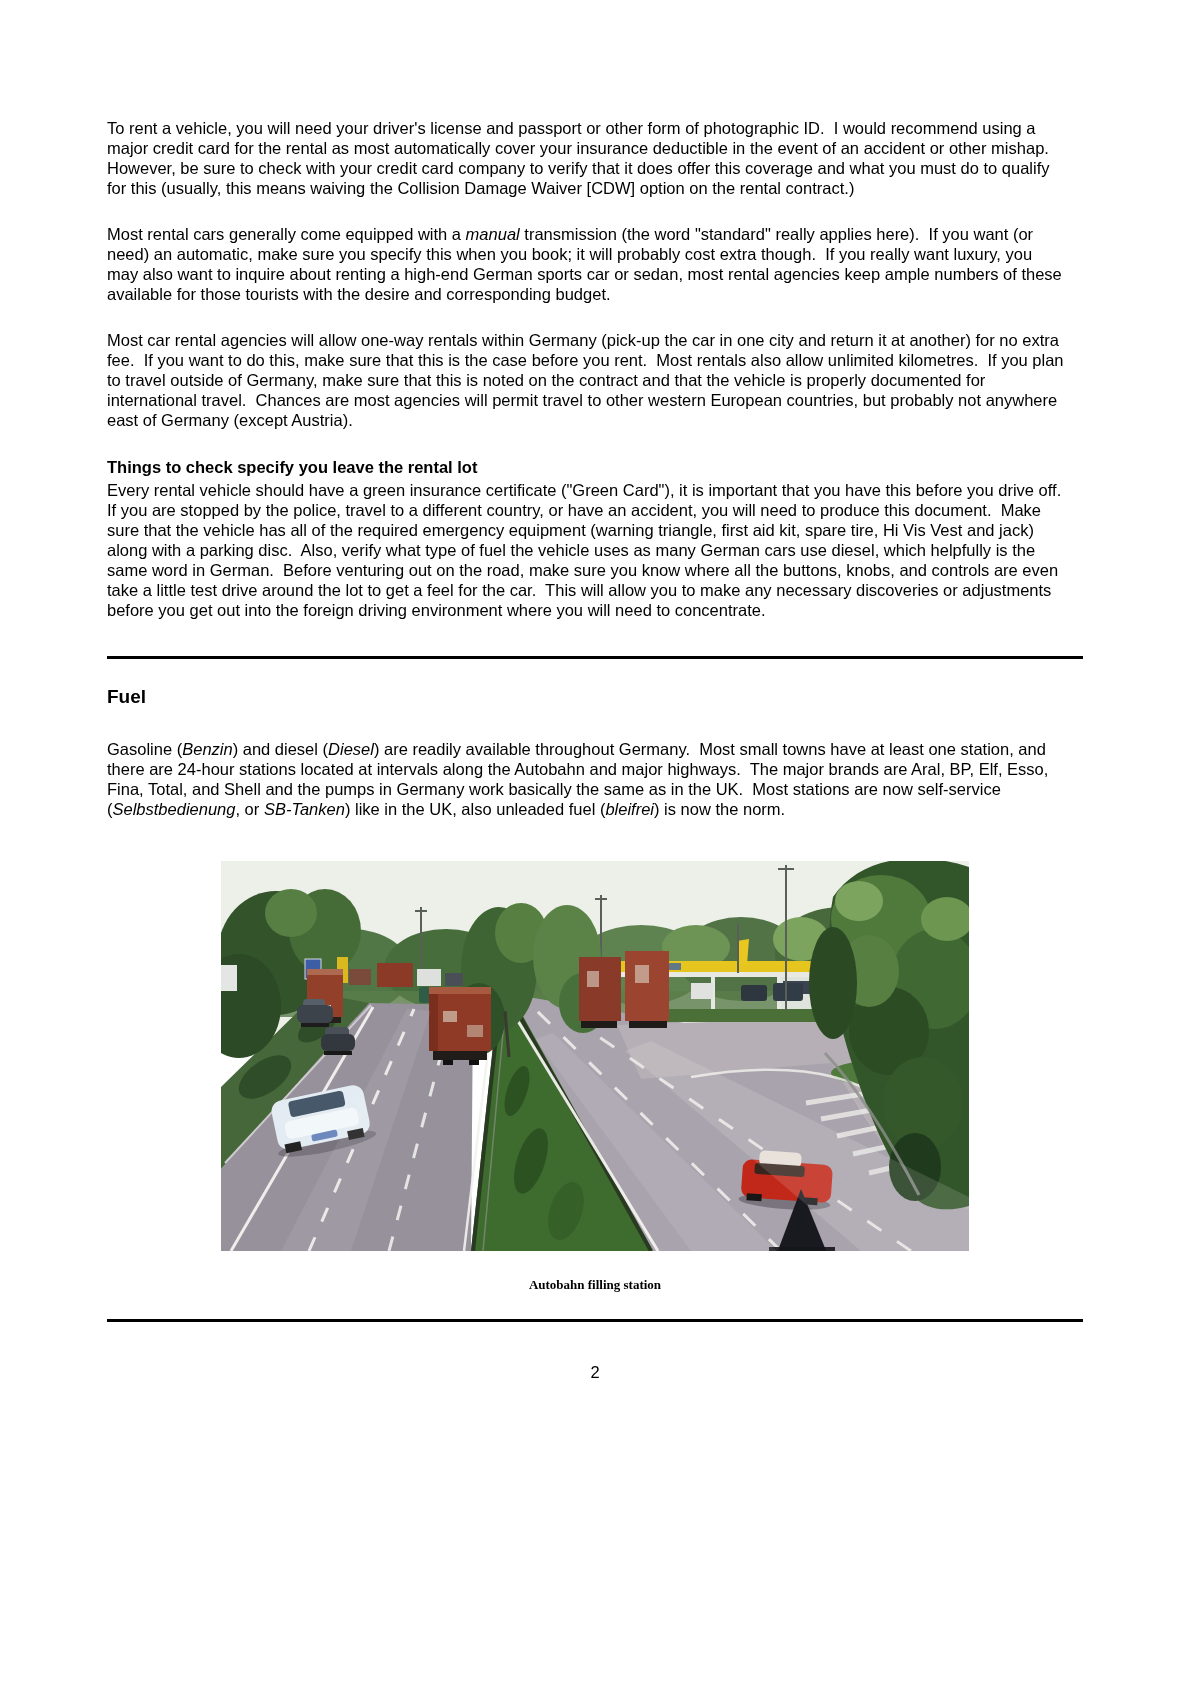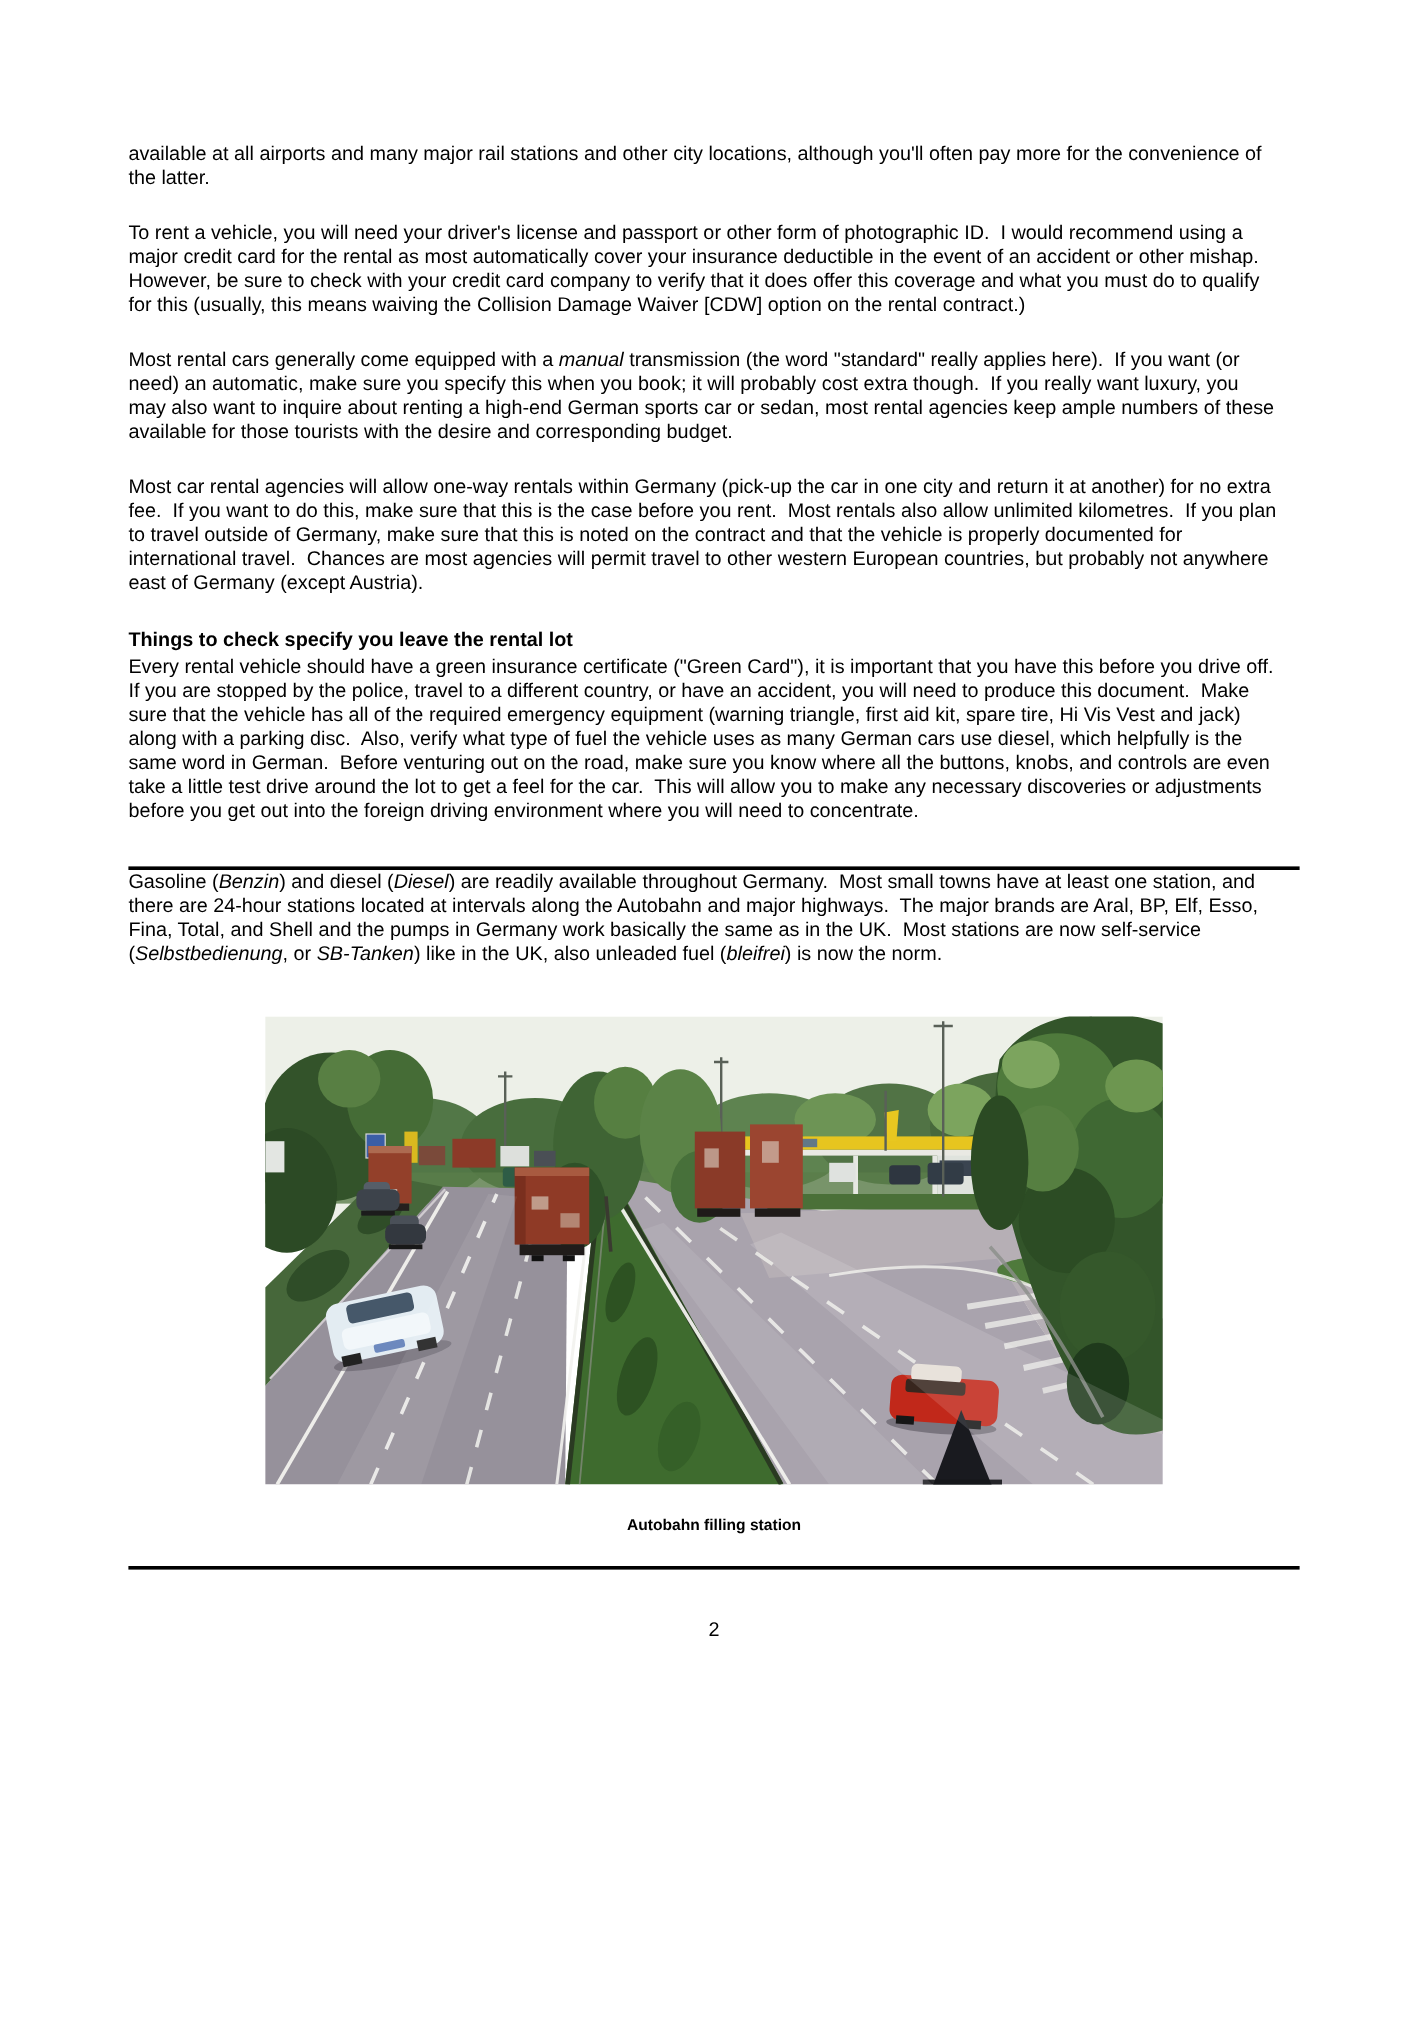--- a/index.html
+++ b/index.html
@@ -37,20 +37,21 @@
   hr.rule {
     border:none;
     border-top:3px solid #000;
     width:976px;
     margin:36px 0 0 0;
   }
   figure.photo-figure {
     margin:42px auto 0 auto;
     width:748px;
     text-align:center;
+    font-family:Liberation Serif, serif;
   }
   figure.photo-figure svg { display:block; }
   figcaption.photo-caption {
     margin-top:26px;
     font-size:13px;
     line-height:16px;
     font-weight:bold;
     text-align:center;
     color:#000;
   }
@@ -60,34 +61,34 @@
     font-size:16.5px;
     line-height:20px;
   }
 </style>
 </head>
 <body>
 
 <div class="page">
   <div class="content">
 
-    <p class="body-text"><span>available at all airports and many major rail stations and other city locations, although you'll often pay more for the convenience of the latter.</span></p>
 
     <p class="body-text"><span>To rent a vehicle, you will need your driver's license and passport or other form of photographic ID.  I would recommend using a major credit card for the rental as most automatically cover your insurance deductible in the event of an accident or other mishap.  However, be sure to check with your credit card company to verify that it does offer this coverage and what you must do to qualify for this (usually, this means waiving the Collision Damage Waiver [CDW] option on the rental contract.)</span></p>
 
     <p class="body-text"><span>Most rental cars generally come equipped with a </span><em>manual</em><span> transmission (the word "standard" really applies here).  If you want (or need) an automatic, make sure you specify this when you book; it will probably cost extra though.  If you really want luxury, you may also want to inquire about renting a high-end German sports car or sedan, most rental agencies keep ample numbers of these available for those tourists with the desire and corresponding budget.</span></p>
 
     <p class="body-text"><span>Most car rental agencies will allow one-way rentals within Germany (pick-up the car in one city and return it at another) for no extra fee.  If you want to do this, make sure that this is the case before you rent.  Most rentals also allow unlimited kilometres.  If you plan to travel outside of Germany, make sure that this is noted on the contract and that the vehicle is properly documented for international travel.  Chances are most agencies will permit travel to other western European countries, but probably not anywhere east of Germany (except Austria).</span></p>
 
     <h3 class="sub-heading">Things to check specify you leave the rental lot</h3>
 
     <p class="body-text"><span>Every rental vehicle should have a green insurance certificate ("Green Card"), it is important that you have this before you drive off.  If you are stopped by the police, travel to a different country, or have an accident, you will need to produce this document.  Make sure that the vehicle has all of the required emergency equipment (warning triangle, first aid kit, spare tire, Hi Vis Vest and jack) along with a parking disc.  Also, verify what type of fuel the vehicle uses as many German cars use diesel, which helpfully is the same word in German.  Before venturing out on the road, make sure you know where all the buttons, knobs, and controls are even take a little test drive around the lot to get a feel for the car.  This will allow you to make any necessary discoveries or adjustments before you get out into the foreign driving environment where you will need to concentrate.</span></p>
 
     <hr class="rule">
 
+    <h2 class="section-heading">Fuel</h2>
 
     <p class="body-text"><span>Gasoline (</span><em>Benzin</em><span>) and diesel (</span><em>Diesel</em><span>) are readily available throughout Germany.  Most small towns have at least one station, and there are 24-hour stations located at intervals along the Autobahn and major highways.  The major brands are Aral, BP, Elf, Esso, Fina, Total, and Shell and the pumps in Germany work basically the same as in the UK.  Most stations are now self-service (</span><em>Selbstbedienung</em><span>, or </span><em>SB-Tanken</em><span>) like in the UK, also unleaded fuel (</span><em>bleifrei</em><span>) is now the norm.</span></p>
 
     <figure class="photo-figure">
       <svg viewBox="0 0 748 390" width="748" height="390" aria-hidden="true">
 
         <rect x="0" y="0" width="748" height="170" fill="#edf0e8"></rect>
 
         <g>
           <ellipse cx="40" cy="105" rx="55" ry="48" fill="#43663a"></ellipse>

